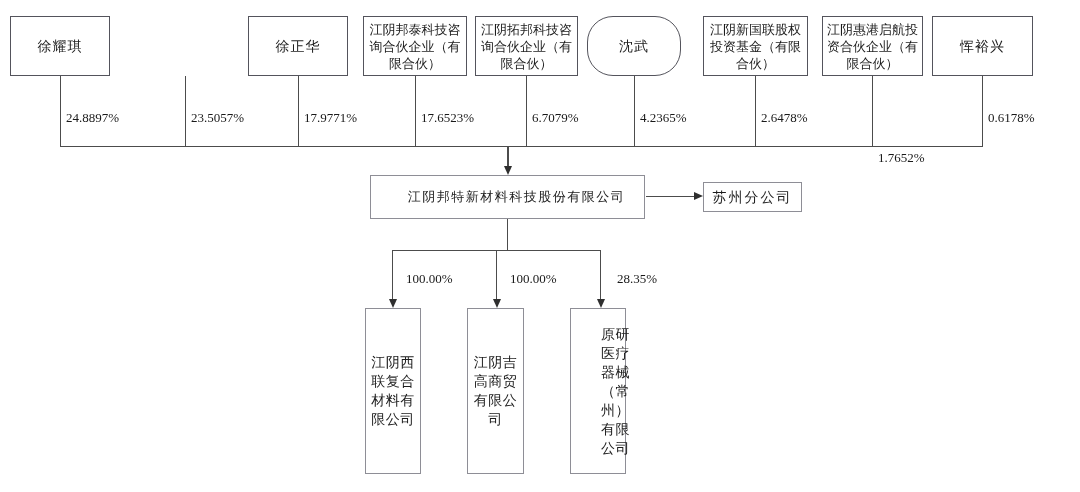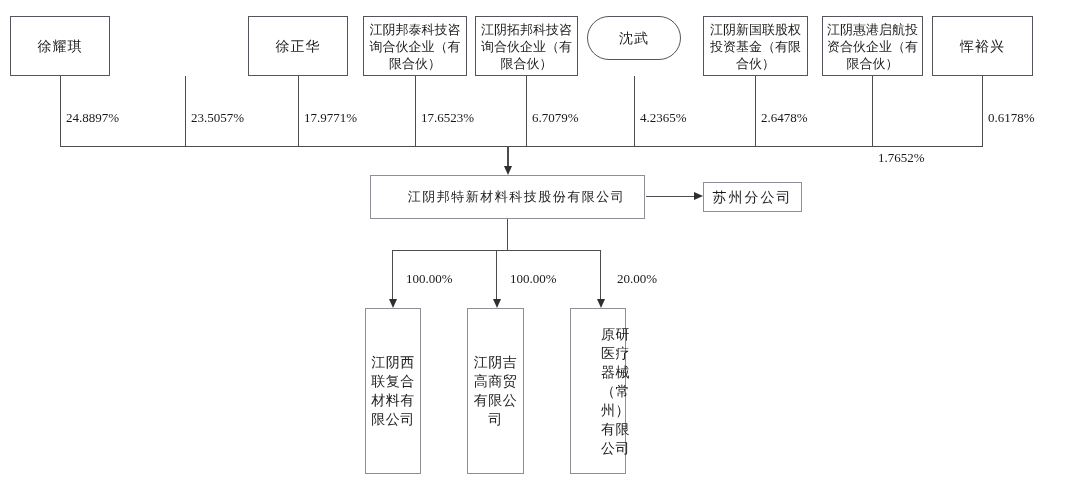--- a/index.html
+++ b/index.html
@@ -73,21 +73,21 @@
     </div>
   <div class="box big" style="left:248px; top:16px; width:100px; height:60px;">
       <span>徐正华</span>
     </div>
   <div class="box" style="left:363px; top:16px; width:104px; height:60px;">
       <span>江阴邦泰科技咨询合伙企业（有限合伙）</span>
     </div>
   <div class="box" style="left:475px; top:16px; width:103px; height:60px;">
       <span>江阴拓邦科技咨询合伙企业（有限合伙）</span>
     </div>
-  <div class="box big" style="left:587px; top:16px; width:94px;  height:44px;border-radius:26px;">
+  <div class="box big" style="left:587px; top:16px; width:94px;  height:60px;border-radius:26px;">
       <span>沈武</span>
     </div>
   <div class="box" style="left:703px; top:16px; width:105px; height:60px;">
       <span>江阴新国联股权投资基金（有限合伙）</span>
     </div>
   <div class="box big" style="left:932px; top:16px; width:101px; height:60px;">
       <span>恽裕兴</span>
     </div>
   <div class="box" style="left:822px; top:16px; width:101px; height:60px;">
       <span>江阴惠港启航投资合伙企业（有限合伙）</span>
@@ -133,21 +133,21 @@
 
   <div class="vline" style="left:392px; top:250px; height:50px;"></div>
   <div class="vline" style="left:496px; top:250px; height:50px;"></div>
   <div class="vline" style="left:600px; top:250px; height:50px;"></div>
   <div class="arrow-down" style="left:389px; top:299px;"></div>
   <div class="arrow-down" style="left:493px; top:299px;"></div>
   <div class="arrow-down" style="left:597px; top:299px;"></div>
 
   <div class="pct sub-pct" style="left:406px;">100.00%</div>
   <div class="pct sub-pct" style="left:510px;">100.00%</div>
-  <div class="pct sub-pct" style="left:617px;">20.00%</div>
+  <div class="pct sub-pct" style="left:617px;">28.35%</div>
 
   <div class="box light sub" style="left:365px; top:308px; width:56px; height:166px;">
       <span>江阴西联复合材料有限公司</span>
     </div>
   <div class="box light sub" style="left:467px; top:308px; width:57px; height:166px;">
       <span>江阴吉高商贸有限公司</span>
     </div>
   <div class="box light sub" style="left:570px; top:308px; width:56px; height:166px;padding-left:37px;">
       <span>原研医疗器械（常州）有限公司</span>
     </div>

